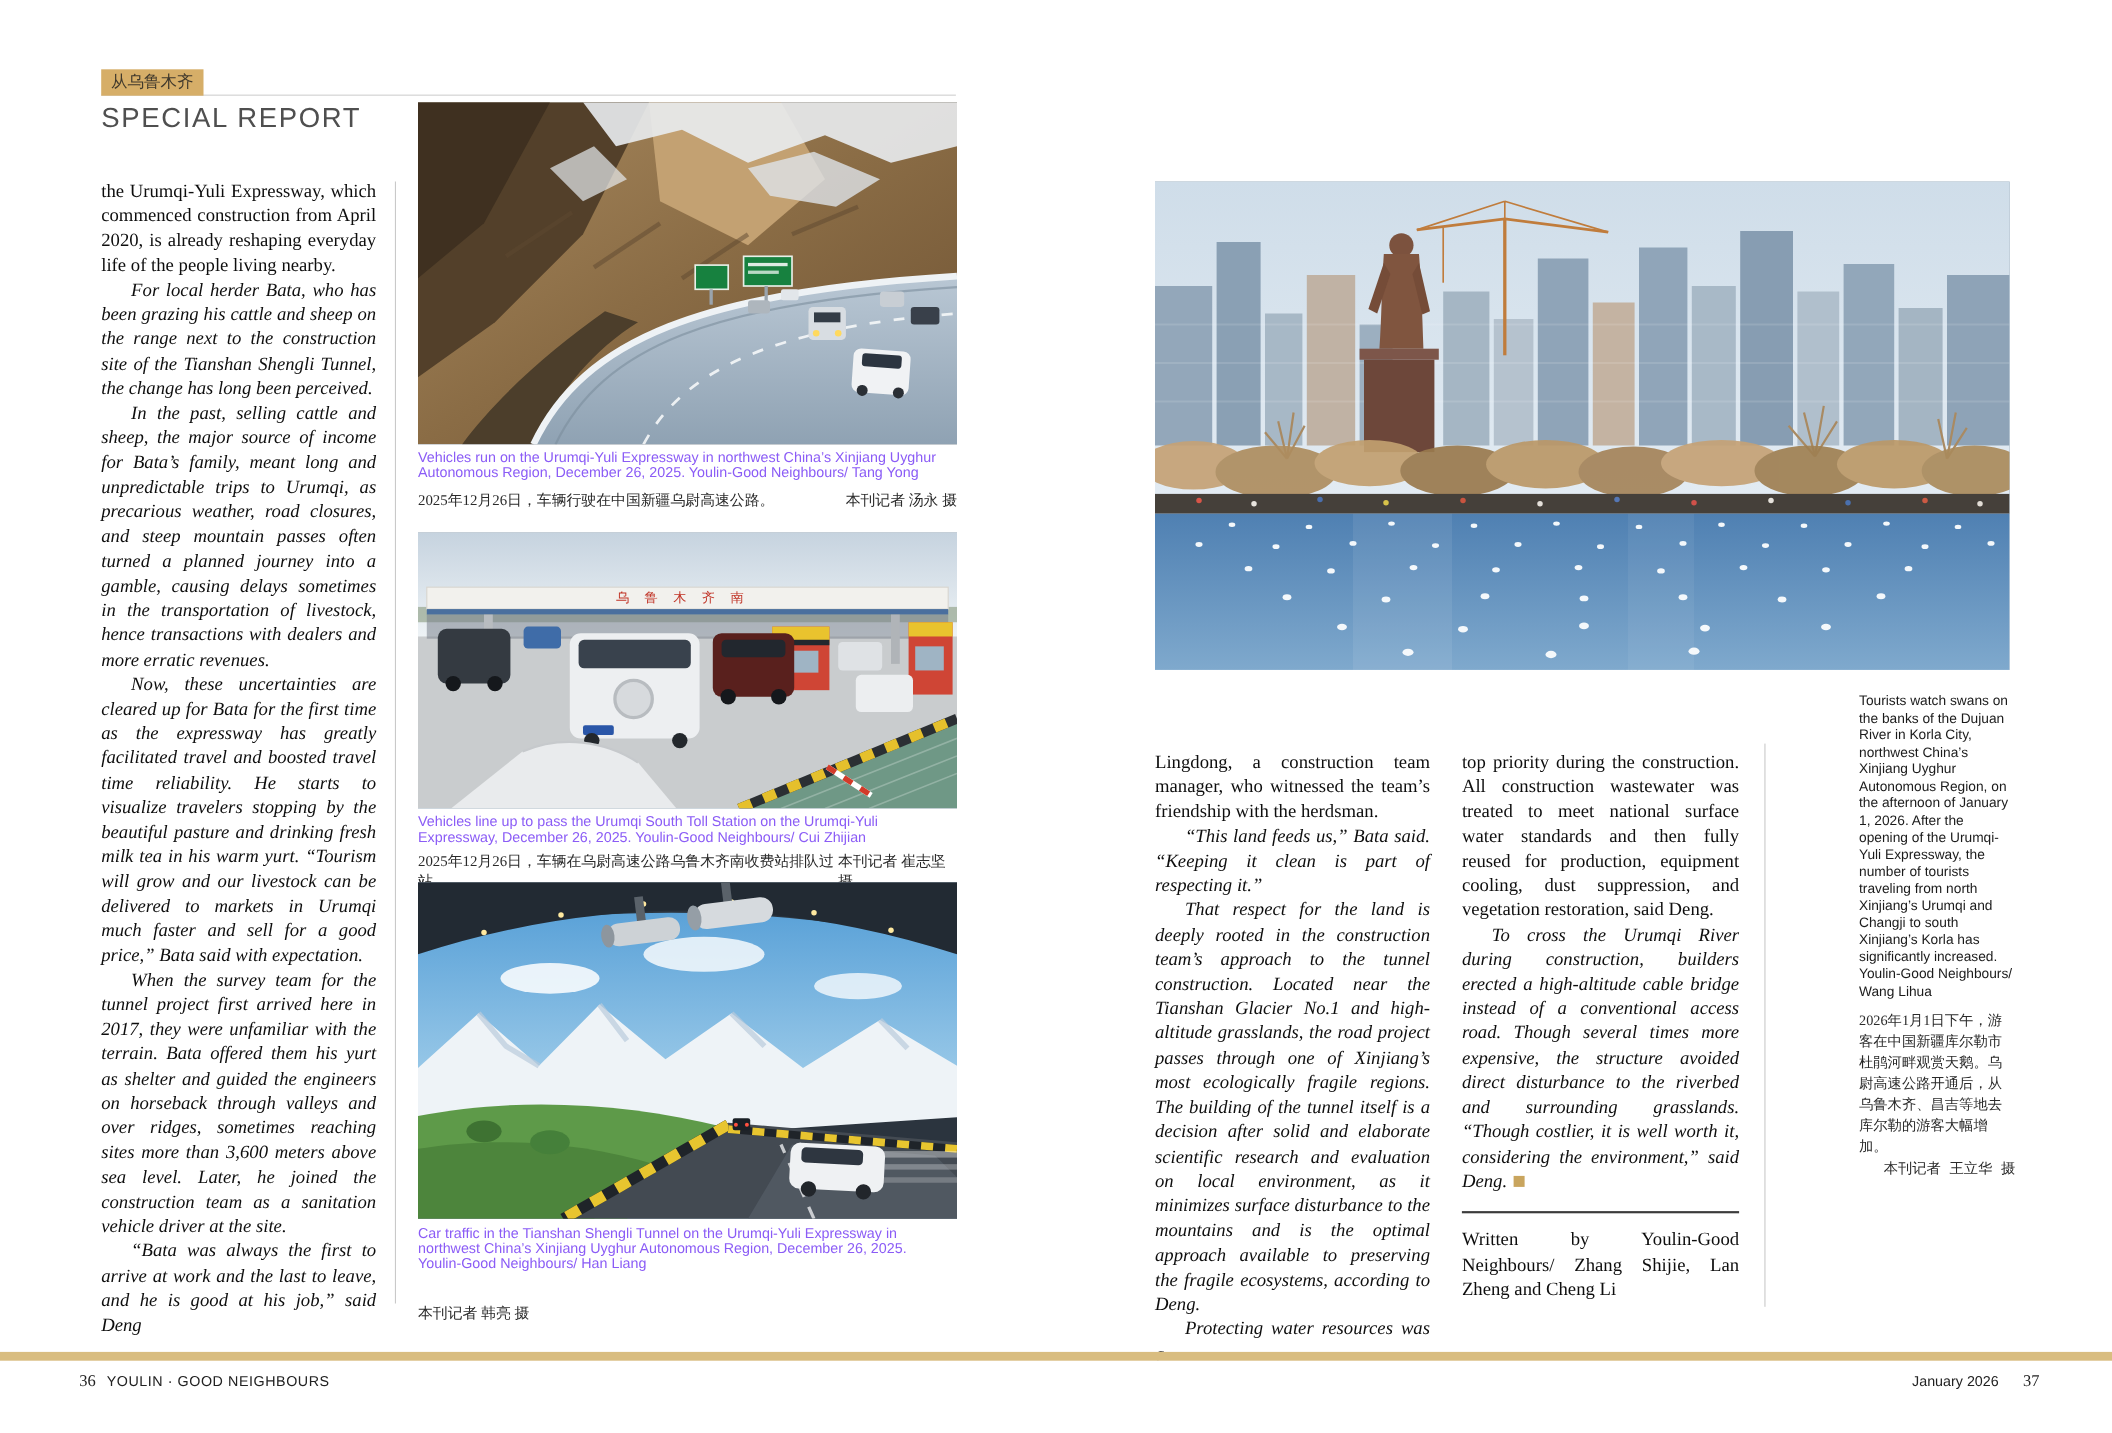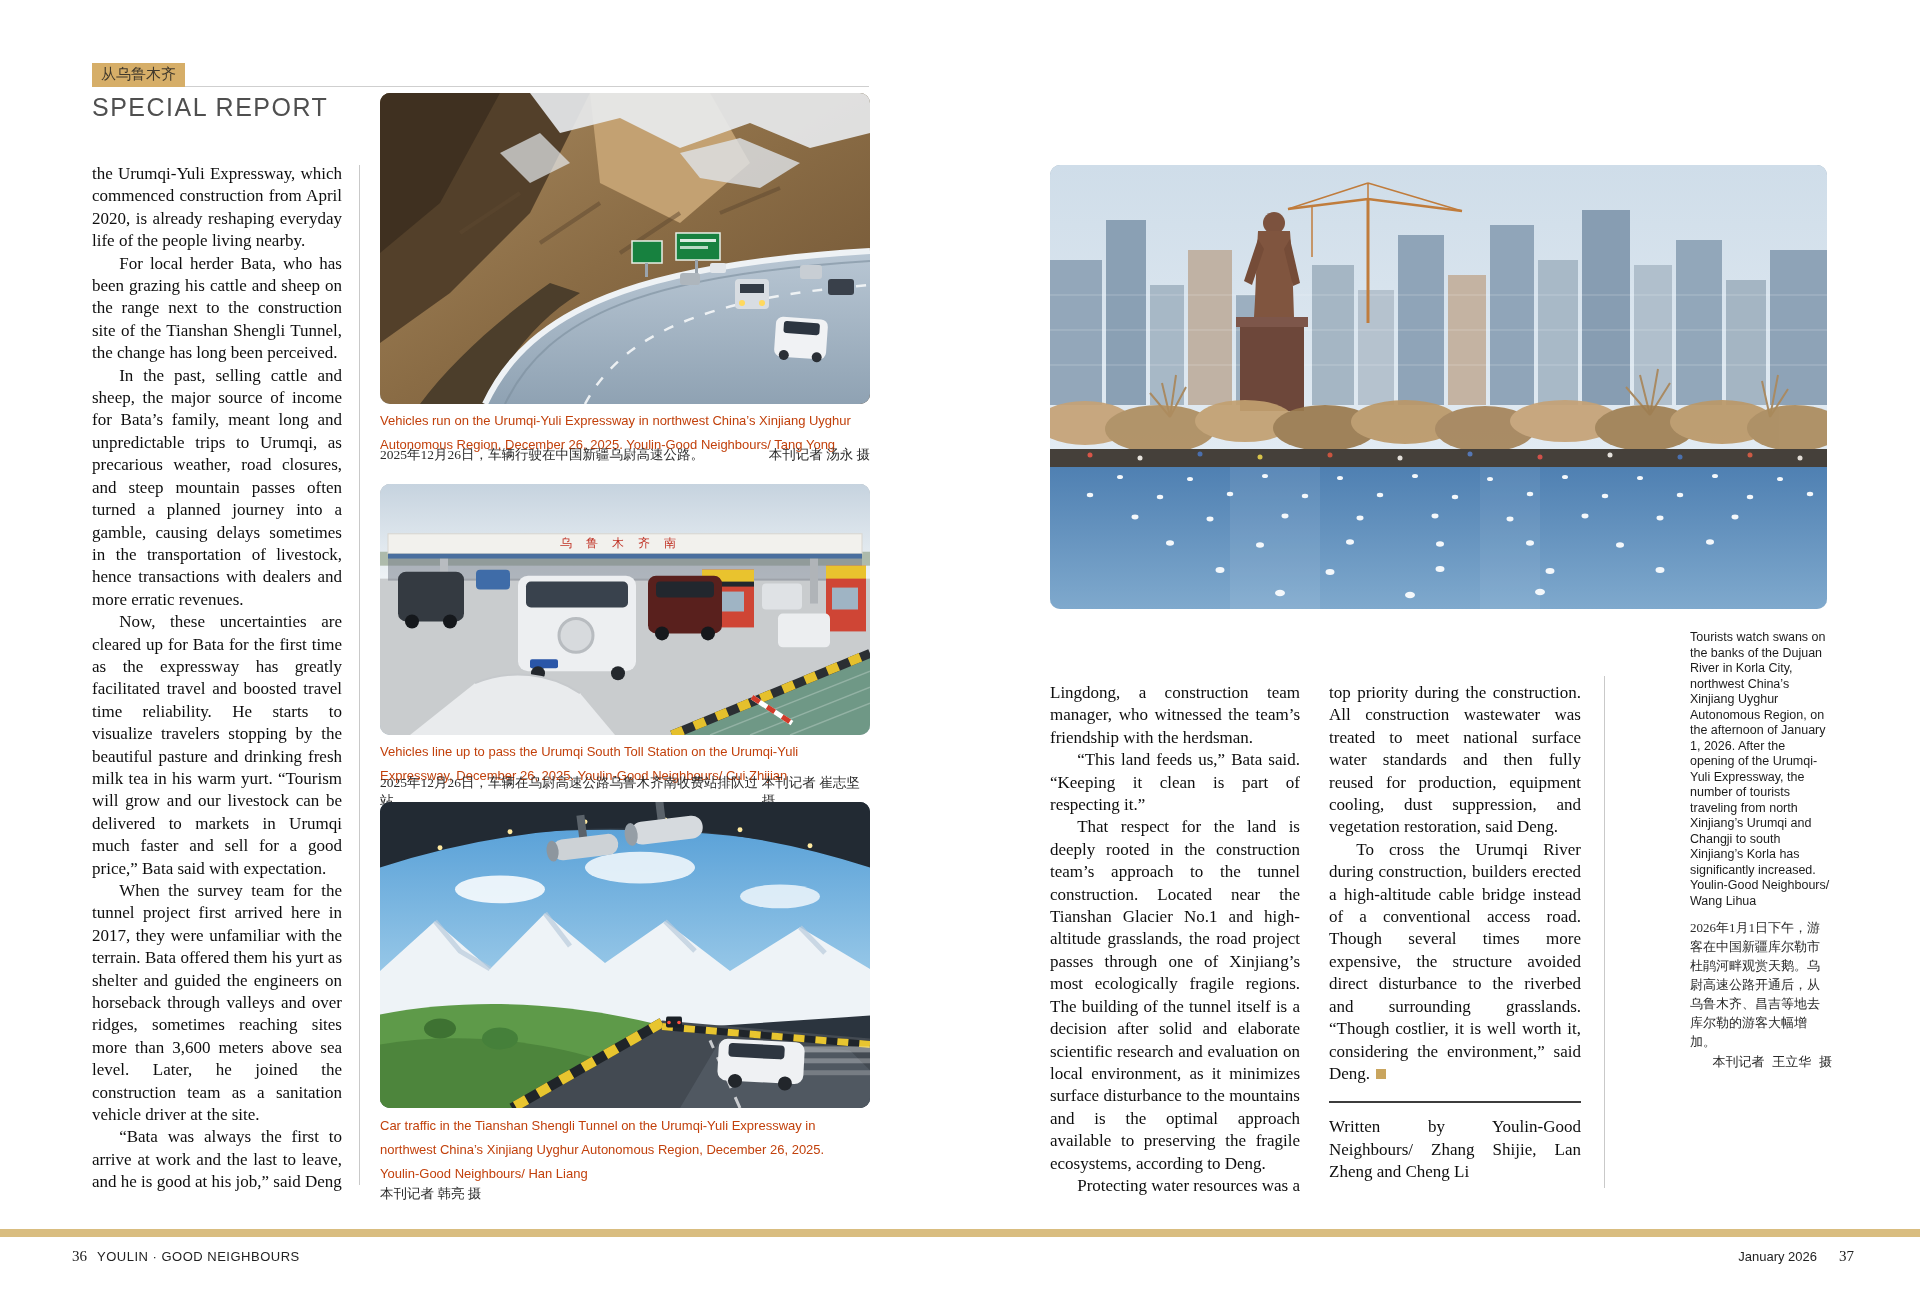--- a/index.html
+++ b/index.html
@@ -7,40 +7,40 @@
           font-family:"Liberation Serif",serif;color:#111;}
   
   .tag-badge{position:absolute;left:92px;top:63px;background:#d6ae68;color:#40392c;
              font-family:"Liberation Sans",sans-serif;font-size:15px;padding:2px 9px 3px;z-index:2;}
   .header-rule{position:absolute;left:92px;top:86px;width:777px;height:1px;background:#cfcfcf;}
   .section-title{position:absolute;left:92px;top:93px;font-family:"Liberation Sans",sans-serif;
                  font-size:25px;color:#4f4f4f;letter-spacing:1.5px;}
   
   .body-col{position:absolute;font-size:17px;line-height:22.4px;text-align:justify;color:#0e0e0e;}
   .body-col p{margin:0;}
-  .body-col p.ind{text-indent:1.6em;}
+  .body-col p.ind{text-indent:1.6em;font-style:italic;}
   .col-left{left:92px;top:163px;width:250px;}
   .col-ra{left:1050px;top:682px;width:250px;}
   .col-rb{left:1329px;top:682px;width:252px;}
   .vrule{position:absolute;width:1px;background:#c9c9c9;}
   .vrule-left{left:359px;top:165px;height:1020px;}
   .vrule-right{left:1604px;top:676px;height:512px;}
   
-  figure{margin:0;padding:0;border-radius:10px;}
+  figure{margin:0;padding:0;}
   .photo{position:absolute;overflow:hidden;background:#9db0c0;}
   .photo svg{display:block;}
   .ph1{left:380px;top:93px;width:490px;height:311px;}
   .ph2{left:380px;top:484px;width:490px;height:251px;}
   .ph3{left:380px;top:802px;width:490px;height:306px;}
   .ph4{left:1050px;top:165px;width:777px;height:444px;}
   .toll-sign{position:absolute;left:0;right:0;top:51px;text-align:center;color:#c03326;
              font-size:12px;letter-spacing:14px;font-family:"Liberation Serif",serif;z-index:2;}
   
   .cap-en{position:absolute;left:380px;width:490px;font-family:"Liberation Sans",sans-serif;
-          font-size:13px;line-height:24px;color:#c2410c;}
+          font-size:13px;line-height:14px;color:#8b5cf6;}
   .cap-cn{position:absolute;left:380px;width:490px;font-family:"Liberation Serif",serif;
           font-size:13.5px;color:#2a2a2a;display:flex;justify-content:space-between;}
   .cap1-en{top:409px;} .cap1-cn{top:446px;}
   .cap2-en{top:740px;} .cap2-cn{top:774px;}
   .cap3-en{top:1114px;} .cap3-cn{top:1185px;}
   
   .side-cap{position:absolute;left:1690px;top:630px;width:142px;}
   .side-cap .en{font-family:"Liberation Sans",sans-serif;font-size:12.5px;line-height:15.5px;color:#1b1b1b;}
   .side-cap .cn{font-family:"Liberation Serif",serif;font-size:13px;line-height:19px;color:#2a2a2a;margin-top:9px;}
   .side-cap .cr{font-family:Liberation Mono, monospace;font-size:13px;color:#2a2a2a;text-align:right;margin-top:2px;}

